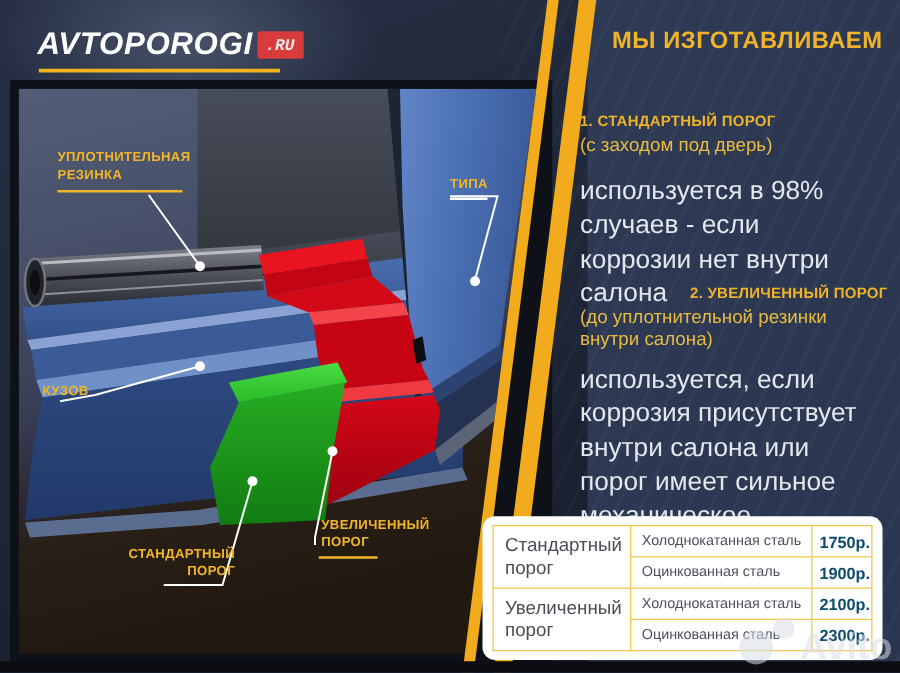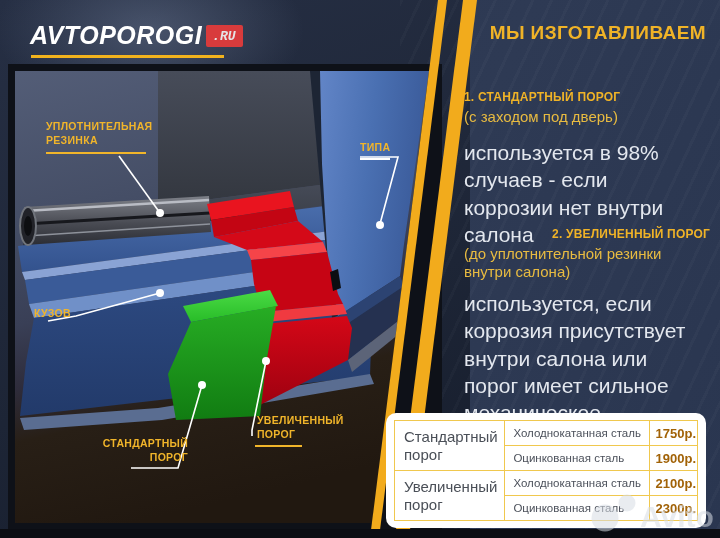--- a/index.html
+++ b/index.html
@@ -41,21 +41,21 @@
   .sec-desc{color:#e3e7ee;font-size:21px;font-weight:400;line-height:1.3;}
   .s1t{top:90px;} .s1s{top:108px;} .s1d{top:139px;width:236px;}
   .s2t{top:227px;text-align:right;} .s2s{top:245px;} .s2d{top:290px;width:240px;}
   
   .price-card{position:absolute;left:386px;top:413px;width:320px;height:115px;background:#fff;
               border-radius:10px;z-index:5;}
   table.ptable{position:absolute;left:8px;top:7px;width:304px;height:101px;border-collapse:collapse;}
   table.ptable td{border:1.5px solid #f0c84e;vertical-align:middle;}
   td.prod{width:102px;color:#4a4f57;font-size:15px;line-height:1.15;padding-left:9px;}
   td.mat{width:152px;color:#4b505a;font-size:11.5px;padding-left:8px;}
-  td.price{color:#a16207;font-size:13px;font-weight:700;padding-left:6px;}
+  td.price{color:#0c4a6e;font-size:13px;font-weight:700;padding-left:6px;}
   
   .watermark{position:absolute;left:588px;top:484px;z-index:6;pointer-events:none;}
   
   .bottom-bar{position:absolute;left:0;top:529px;width:720px;height:9px;background:#0b0d13;z-index:4;}
 </style>
 </head>
 <body>
 
 <div class="stage">
 

